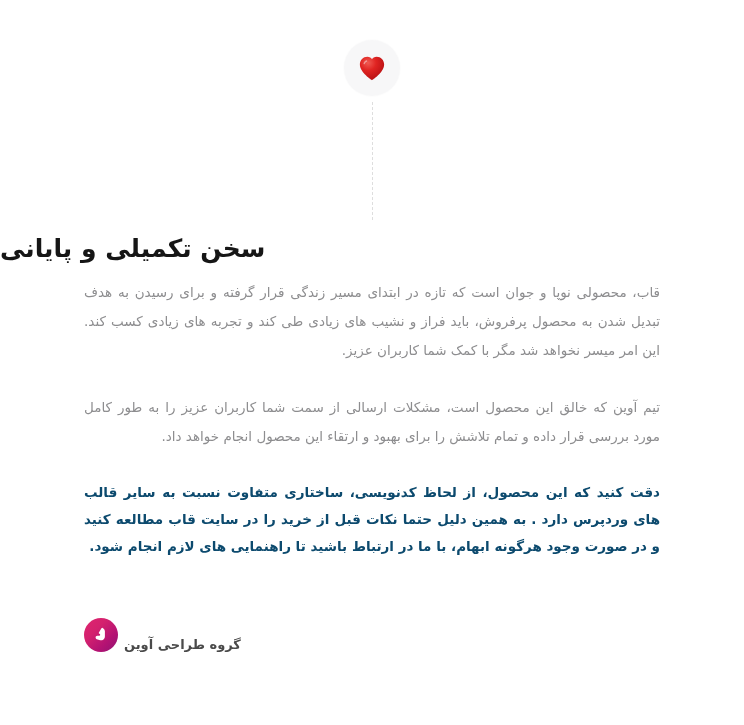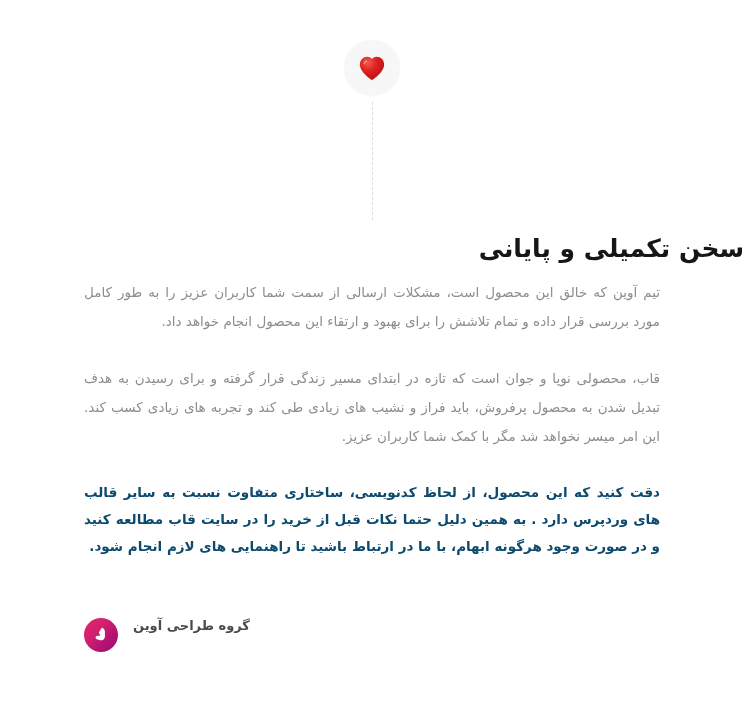--- a/index.html
+++ b/index.html
@@ -53,21 +53,21 @@
     border-left: 1px dashed #dedede;
     margin-top: 6px;
   }
 
   
   .section-title {
     position: absolute;
     top: 214px;
     left: 0;
     width: 744px;
-    text-align: right;
+    text-align: left;
     font-size: 25px;
     font-weight: bold;
     color: #161616;
     letter-spacing: 0;
     line-height: 1.4;
     direction: rtl;
   }
 
   
   .content {
@@ -99,22 +99,22 @@
     text-align-last: right;
   }
 
   
   .footer-brand {
     position: absolute;
     top: 618px;
     left: 84px;
     display: flex;
     flex-direction: row-reverse;
-    align-items: flex-start;
-    gap: 15px;
+    align-items: flex-end;
+    gap: 6px;
     direction: rtl;
   }
   .brand-logo {
     width: 34px;
     height: 34px;
     border-radius: 50%;
     background: linear-gradient(135deg, #e0246f 0%, #d4216e 35%, #b31273 70%, #8e1472 100%);
     display: flex;
     align-items: center;
     justify-content: center;
@@ -152,23 +152,23 @@
         <path d="M9.6 6.2c-1.7.5-3 2-3.4 3.7-.2.9 1 1.2 1.4.4.5-1.1 1.3-2 2.4-2.4.9-.3.6-1.9-.4-1.7z" fill="#ffffff" opacity="0.45"></path>
       </svg>
     </div>
     <div class="dashed-line"></div>
   </div>
 
   <h1 class="section-title">سخن تکمیلی و پایانی</h1>
 
   <div class="content">
 
+    <p class="para">قاب، محصولی نوپا و جوان است که تازه در ابتدای مسیر زندگی قرار گرفته و برای رسیدن به هدف تبدیل شدن به محصول پرفروش، باید فراز و نشیب های زیادی طی کند و تجربه های زیادی کسب کند. این امر میسر نخواهد شد مگر با کمک شما کاربران عزیز.</p>
+
     <p class="para">تیم آوین که خالق این محصول است، مشکلات ارسالی از سمت شما کاربران عزیز را به طور کامل مورد بررسی قرار داده و تمام تلاشش را برای بهبود و ارتقاء این محصول انجام خواهد داد.</p>
-
-    <p class="para">قاب، محصولی نوپا و جوان است که تازه در ابتدای مسیر زندگی قرار گرفته و برای رسیدن به هدف تبدیل شدن به محصول پرفروش، باید فراز و نشیب های زیادی طی کند و تجربه های زیادی کسب کند. این امر میسر نخواهد شد مگر با کمک شما کاربران عزیز.</p>
 
     <p class="para-note">دقت کنید که این محصول، از لحاظ کدنویسی، ساختاری متفاوت نسبت به سایر قالب های وردپرس دارد . به همین دلیل حتما نکات قبل از خرید را در سایت قاب مطالعه کنید و در صورت وجود هرگونه ابهام، با ما در ارتباط باشید تا راهنمایی های لازم انجام شود.</p>
   </div>
 
   <div class="footer-brand">
     <div class="brand-logo">
       <svg class="brand-mark" viewBox="0 0 20 24" xmlns="http://www.w3.org/2000/svg">
         <path d="M11.9 2.2c-.5 0-1 .3-1.3.8L7.2 8.6c-.4.7-.1 1.5.6 1.8.6.2 1.1.6 1.1 1.3 0 .8-.7 1.4-1.6 1.4H5.1c-1.3 0-2.3 1-2.3 2.2 0 1 .6 1.9 1.6 2.2l4.4 1.4c.9.3 1.8.3 2.7 0 2.2-.7 3.7-2.7 3.7-5V7.1c0-1.4-.6-2.7-1.7-3.6-.5-.4-1.1-.7-1.6-1.2-.1 0-.1-.1 0-.1z" fill="#ffffff"></path>
         <path d="M9.6 13.6c1.3 0 2.4 1 2.4 2.3s-1.1 2.3-2.4 2.3S7.2 17.2 7.2 15.9s1.1-2.3 2.4-2.3z" fill="#ffffff"></path>
       </svg>

